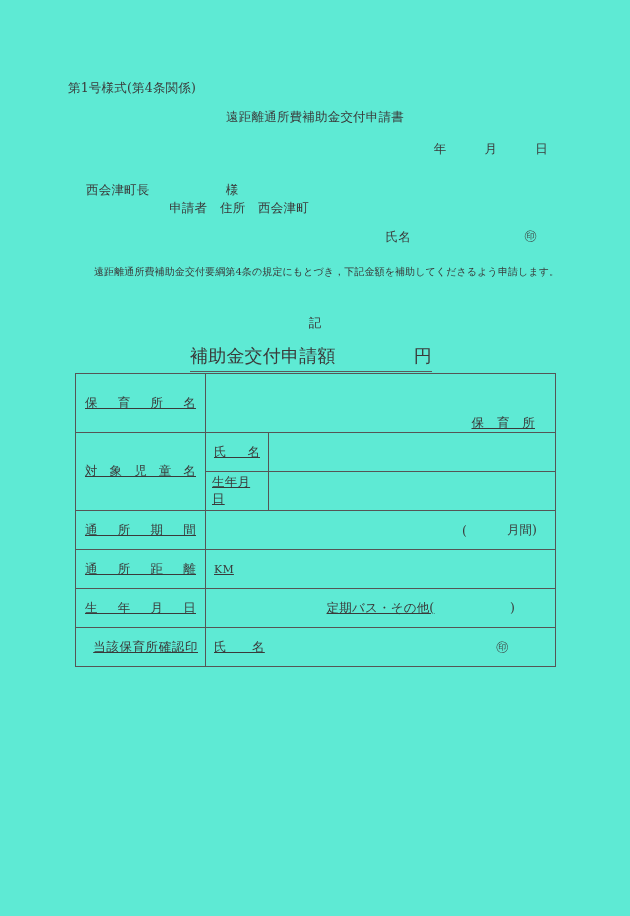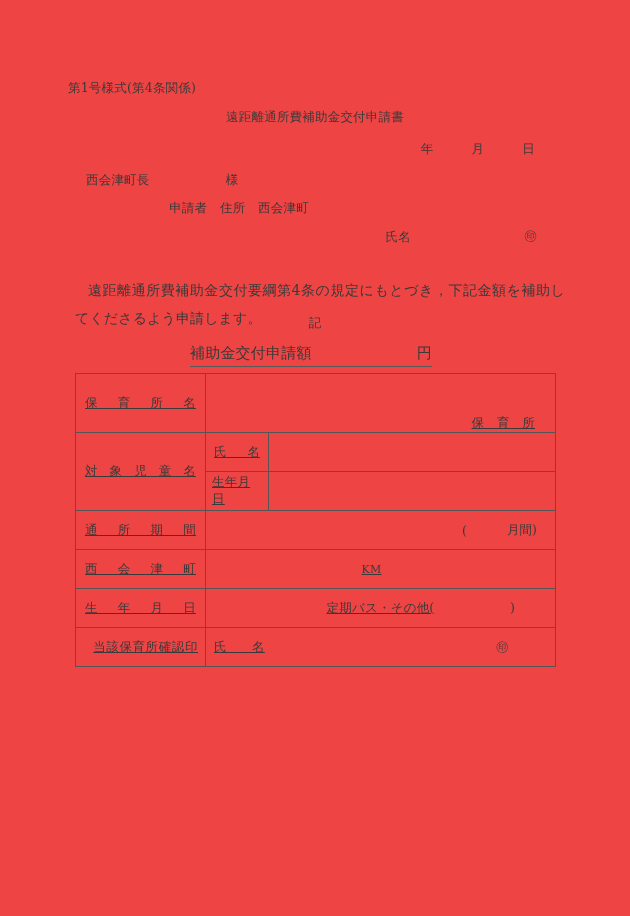--- a/index.html
+++ b/index.html
@@ -13,65 +13,64 @@
     position: relative;
     font-family: "DejaVu Serif", "Liberation Serif", serif;
     color: #3a3a3a;
     overflow: hidden;
     -webkit-font-smoothing: antialiased;
   }
 
   .page {
     position: absolute;
     inset: 0;
-    background: #ef4444;
+    background: #5eead4;
   }
 
   
   .t {
     position: absolute;
     white-space: pre;
     line-height: 1;
     font-size: 12.5px;
     letter-spacing: 0.2px;
   }
 
   
   #form-number      { left: 68px;  top: 82px;  font-size: 12.5px; }
   #doc-title        { left: 0;     top: 111px; width: 630px; text-align: center; font-size: 12.5px; }
-  #date-line        { left: 0;     top: 143px; width: 535px; text-align: right; font-size: 12.5px; letter-spacing: 0.2px; }
-
-  #addressee        { left: 86px;  top: 174px; font-size: 12.5px; }
+  #date-line        { left: 0;     top: 143px; width: 535px; text-align: right; font-size: 12.5px; letter-spacing: 0.2px; padding-left: 13px; }
+
+  #addressee        { left: 86px;  top: 184px; font-size: 12.5px; }
   #applicant-line   { left: 0;     top: 202px; width: 478px; text-align: center; font-size: 12.5px; }
   #name-line        { left: 0;     top: 231px; width: 411px; text-align: right; font-size: 12.5px; }
   #applicant-seal   { left: 524px; top: 229px; font-size: 13px; }
 
   
   #body-paragraph {
     position: absolute;
-    left: 75px;
+    left: 81px;
     top: 258px;
     width: 490px;
-    font-size: 14px;
+    font-size: 10px;
     line-height: 28px;
     text-indent: 13px;
     text-align: justify;
     letter-spacing: 0.1px;
-    margin-top: 18px;
   }
 
   #ki-mark          { left: 0;     top: 317px; width: 630px; text-align: center; font-size: 12.5px; }
 
   
   #amount-line {
     position: absolute;
     left: 190px;
     top: 344px;
     width: 242px;
-    font-size: 15px;
+    font-size: 18px;
     border-bottom: 1px solid #5a5a5a;
     padding-bottom: 3px;
     display: flex;
     justify-content: space-between;
   }
   #amount-line .amount-label { letter-spacing: 0.2px; }
   #amount-line .amount-unit  { letter-spacing: 0.2px; }
 
   
   table.form-table {
@@ -126,21 +125,21 @@
   .val-right {
     display: block;
     padding: 0 20px 0 8px;
     text-align: right;
     letter-spacing: 0.2px;
     margin-top: 41px;
   }
   .val-right-km {
     display: block;
     padding: 0 26px 0 8px;
-    text-align: center;
+    text-align: left;
     letter-spacing: 0.2px;
     font-size: 11px;
   }
   .val-paren {
     display: block;
     padding: 0 8px;
     text-align: center;
     letter-spacing: 0.2px;
     position: relative;
   }
@@ -252,21 +251,21 @@
         <td colspan="2">
           <span class="val-months">
             <span class="open-paren">(</span>
             <span class="months-unit">月間)</span>
           </span>
         </td>
       </tr>
 
       <tr>
         <td>
-          <span class="lbl">西会津町</span>
+          <span class="lbl">通所距離</span>
         </td>
         <td colspan="2">
           <span class="val-right-km">KM</span>
         </td>
       </tr>
 
       <tr>
         <td>
           <span class="lbl">生年月日</span>
         </td>

